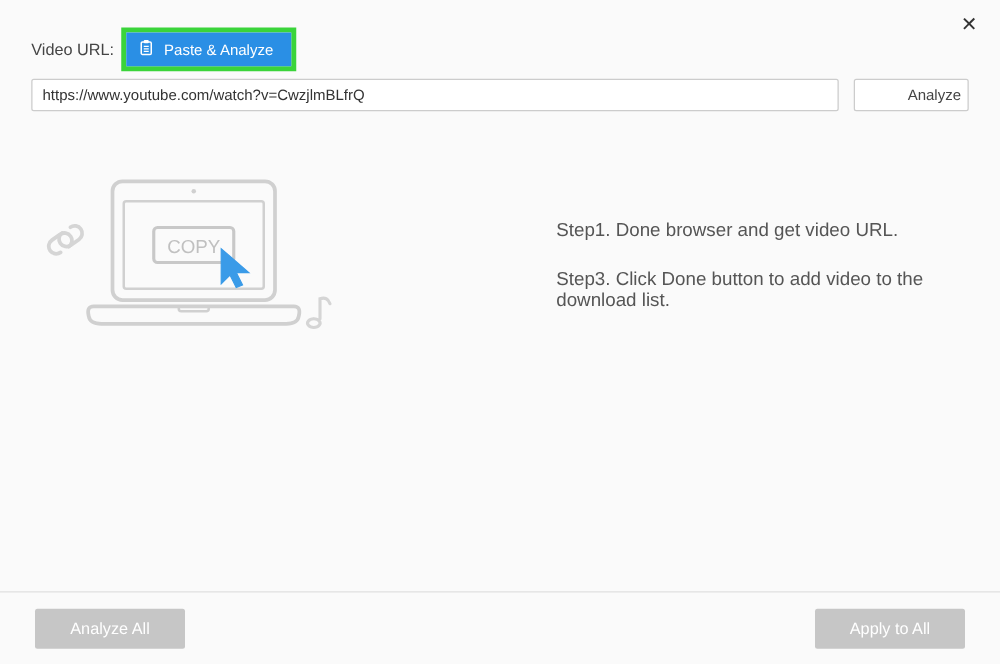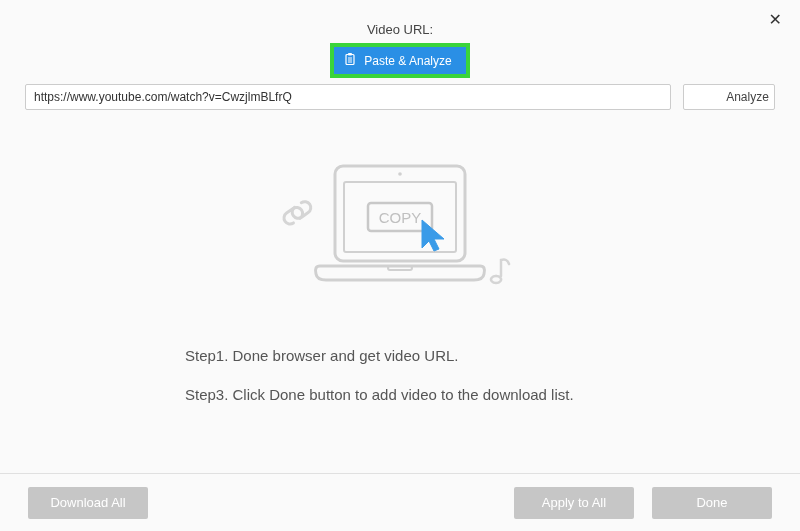--- a/index.html
+++ b/index.html
@@ -28,21 +28,20 @@
       font-size: 16px;
       color: #333;
       cursor: pointer;
       font-weight: 300;
     }
     .top-bar {
       padding: 22px 25px 0 25px;
       display: flex;
       align-items: center;
       gap: 6px;
-      flex-direction: column;
     }
     .url-label {
       font-size: 13px;
       color: #444;
     }
     .highlight-box {
       border: 4px solid #3ad43a;
       display: inline-block;
       padding: 0;
     }
@@ -83,21 +82,21 @@
       background: #fff;
       font-size: 12px;
       color: #444;
       cursor: pointer;
       border-radius: 2px;
       padding-left: 37px;
     }
     .content-area {
       padding: 30px 25px 0 25px;
       display: flex;
-      flex-direction: column;
+      flex-direction: row;
       align-items: center;
     }
     .illustration {
       margin-top: 18px;
       margin-bottom: 35px;
     }
     .steps {
       width: 100%;
       padding-left: 160px;
     }
@@ -193,18 +192,17 @@
       </svg>
     </div>
 
     <div class="steps">
       <div class="step-line">Step1. Done browser and get video URL.</div>
       <div class="step-line">Step3. Click Done button to add video to the download list.</div>
     </div>
   </div>
 
   <div class="bottom-bar">
-    <button class="bottom-btn btn-download-all">Download All</button>
+    <button class="bottom-btn btn-download-all">Analyze All</button>
     <div class="spacer"></div>
     <button class="bottom-btn btn-apply">Apply to All</button>
-    <button class="bottom-btn btn-done">Done</button>
   </div>
 </div>
 
 </body></html>

